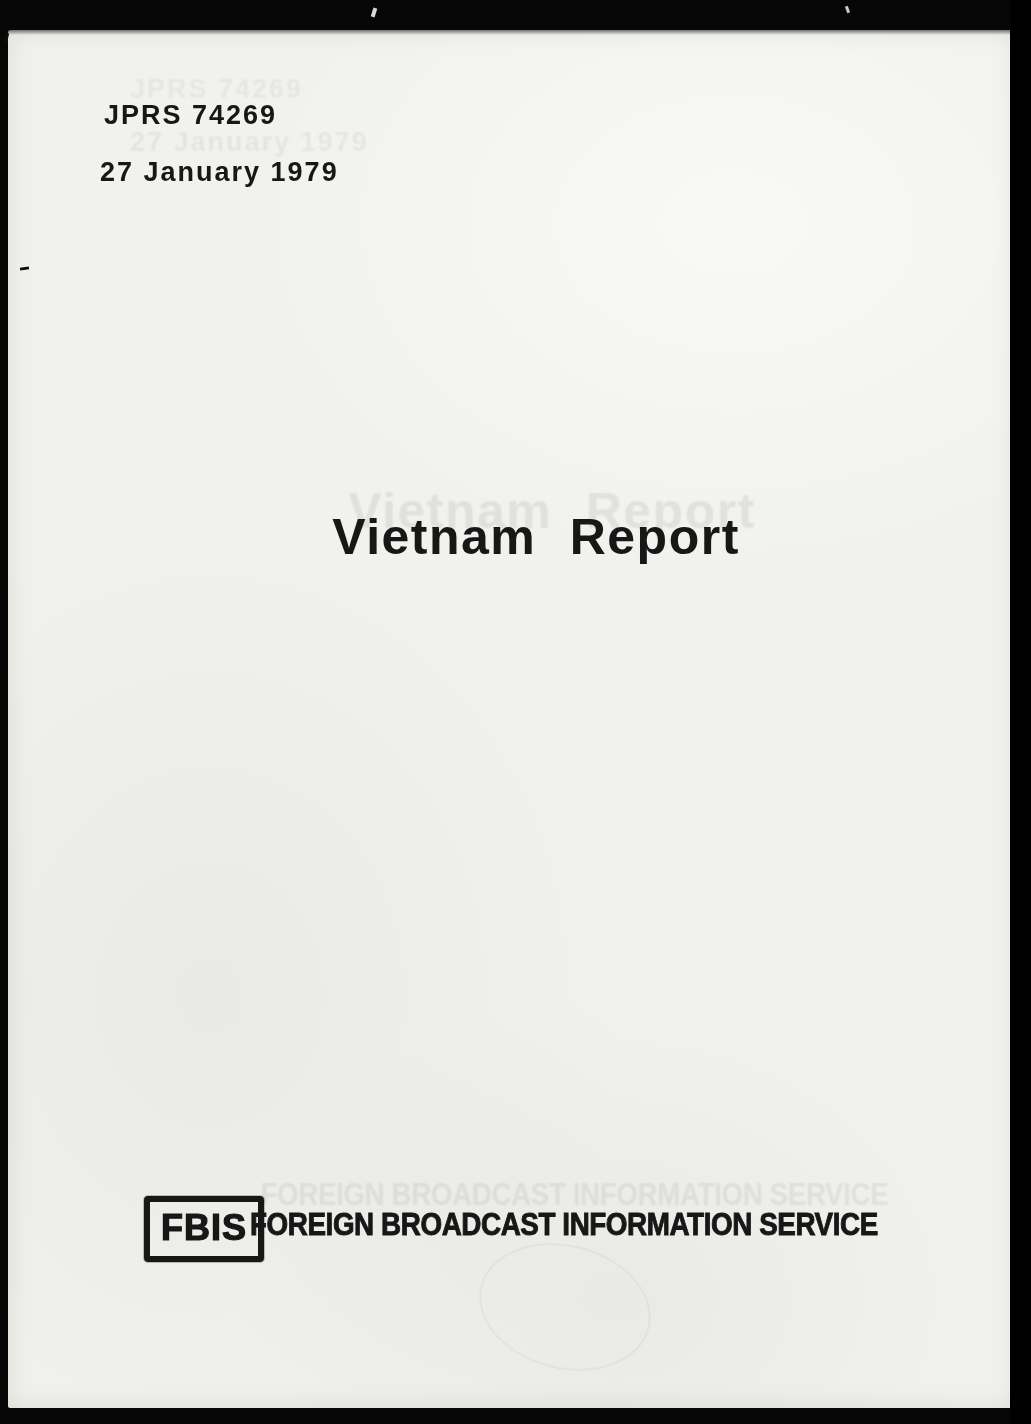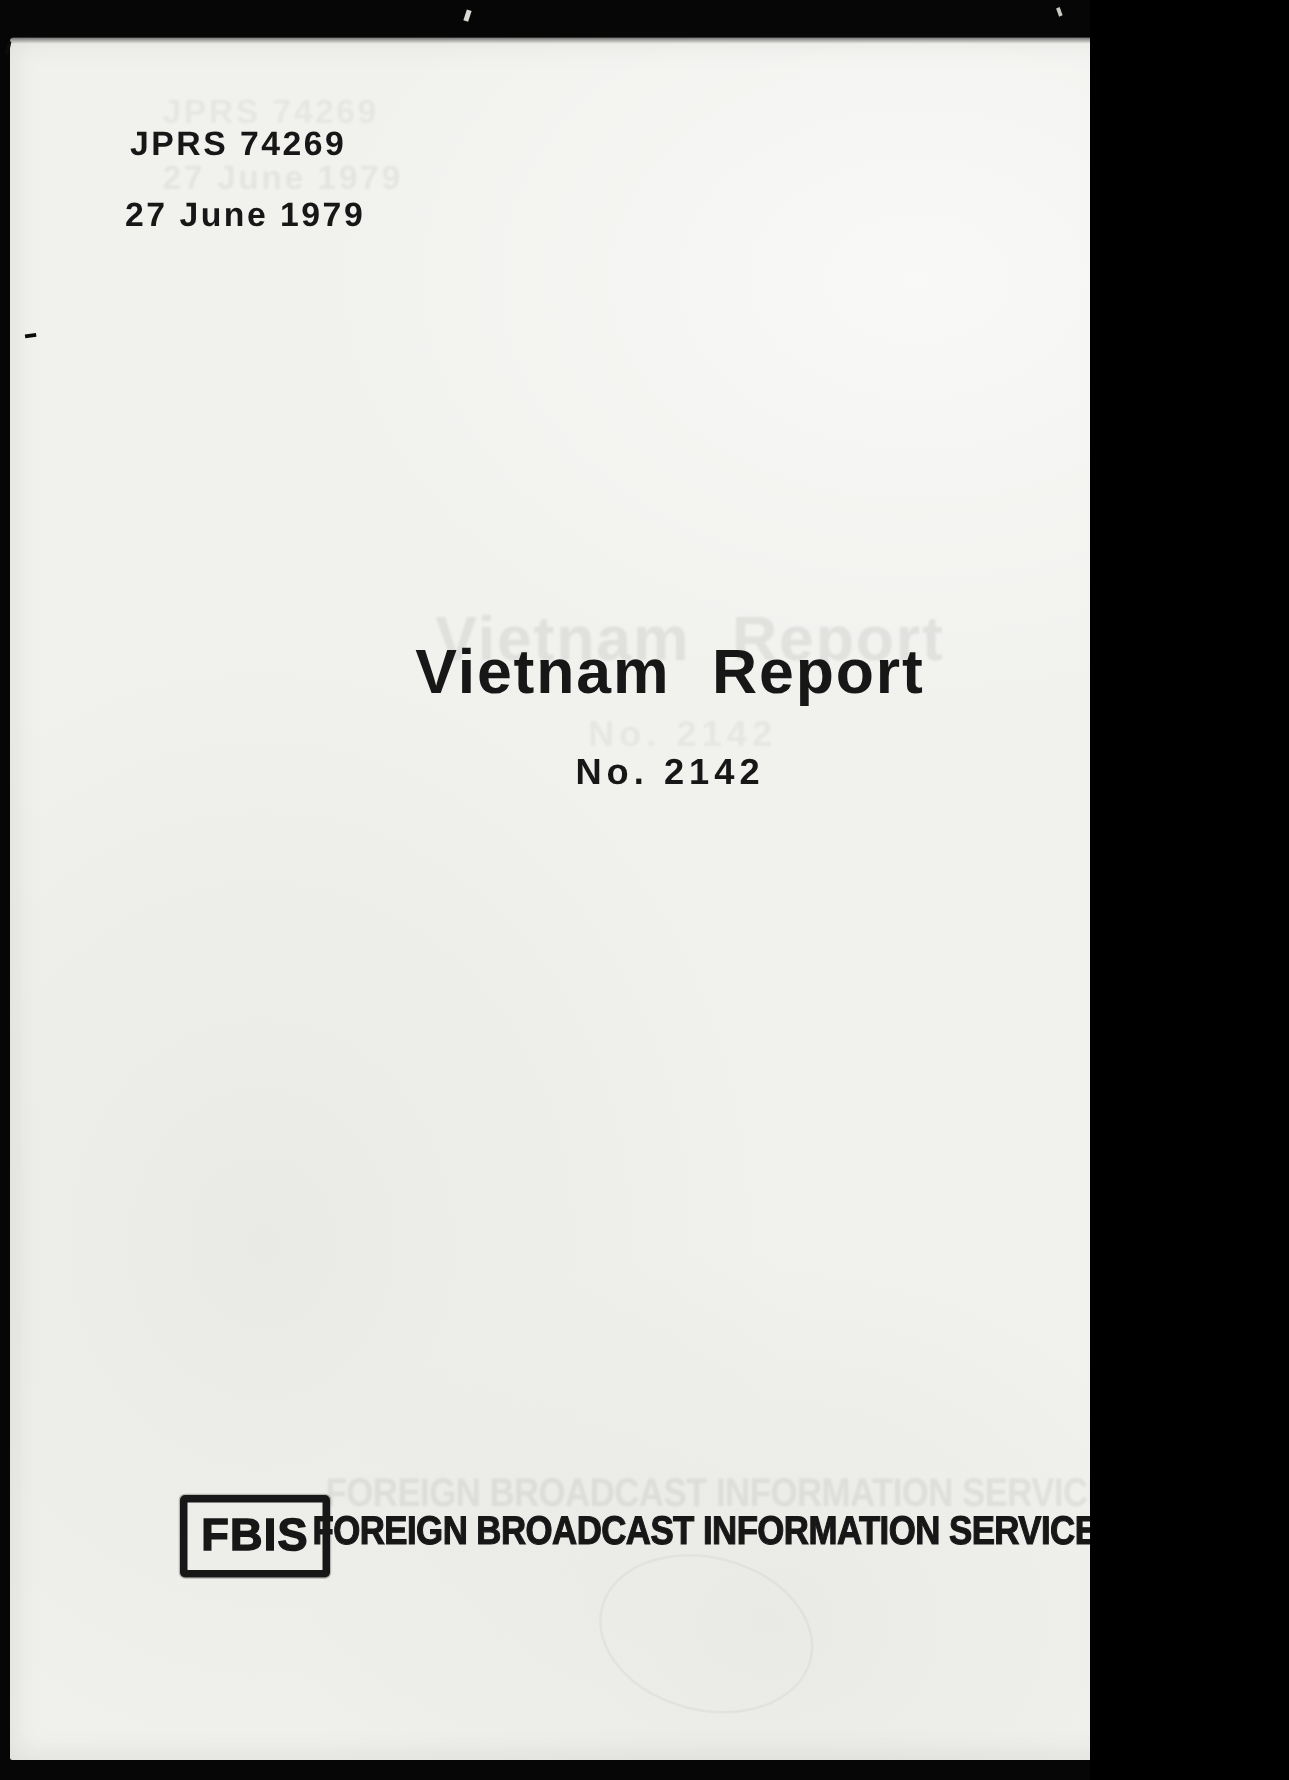--- a/index.html
+++ b/index.html
@@ -2,21 +2,21 @@
 <html style="--paper: #f1f1ee; --ink: #171717; --scan-background: #060606;"><head>
 <meta charset="utf-8">
 <style>
   html, body {
     margin: 0;
     padding: 0;
     background: #000;
   }
   .scan-root {
     position: relative;
-    width: 872px;
+    width: 1010px;
     height: 1424px;
     background: var(--scan-background, #060606);
     overflow: hidden;
     font-family: "Liberation Sans", "DejaVu Sans", sans-serif;
   }
   
   .paper {
     position: absolute;
     left: 8px;
     top: 30px;
@@ -127,25 +127,24 @@
 </head>
 <body>
 
 <div class="scan-root">
 
   <div class="paper">
     <div class="top-edge-shadow"></div>
 
     <div class="line report-number">JPRS 74269</div>
 
-    <div class="line report-date">27 June 1979</div>
+    <div class="line report-date">27 January 1979</div>
 
     <h1 class="line centered doc-title">Vietnam Report</h1>
 
-    <div class="line centered issue-number">No. 2142</div>
 
 
     <div class="fbis-box">
       <span>FBIS</span>
     </div>
 
     <div class="line agency-name">FOREIGN BROADCAST INFORMATION SERVICE</div>
 
     <div class="wrinkle"></div>
     <div class="speck speck-b"></div>

